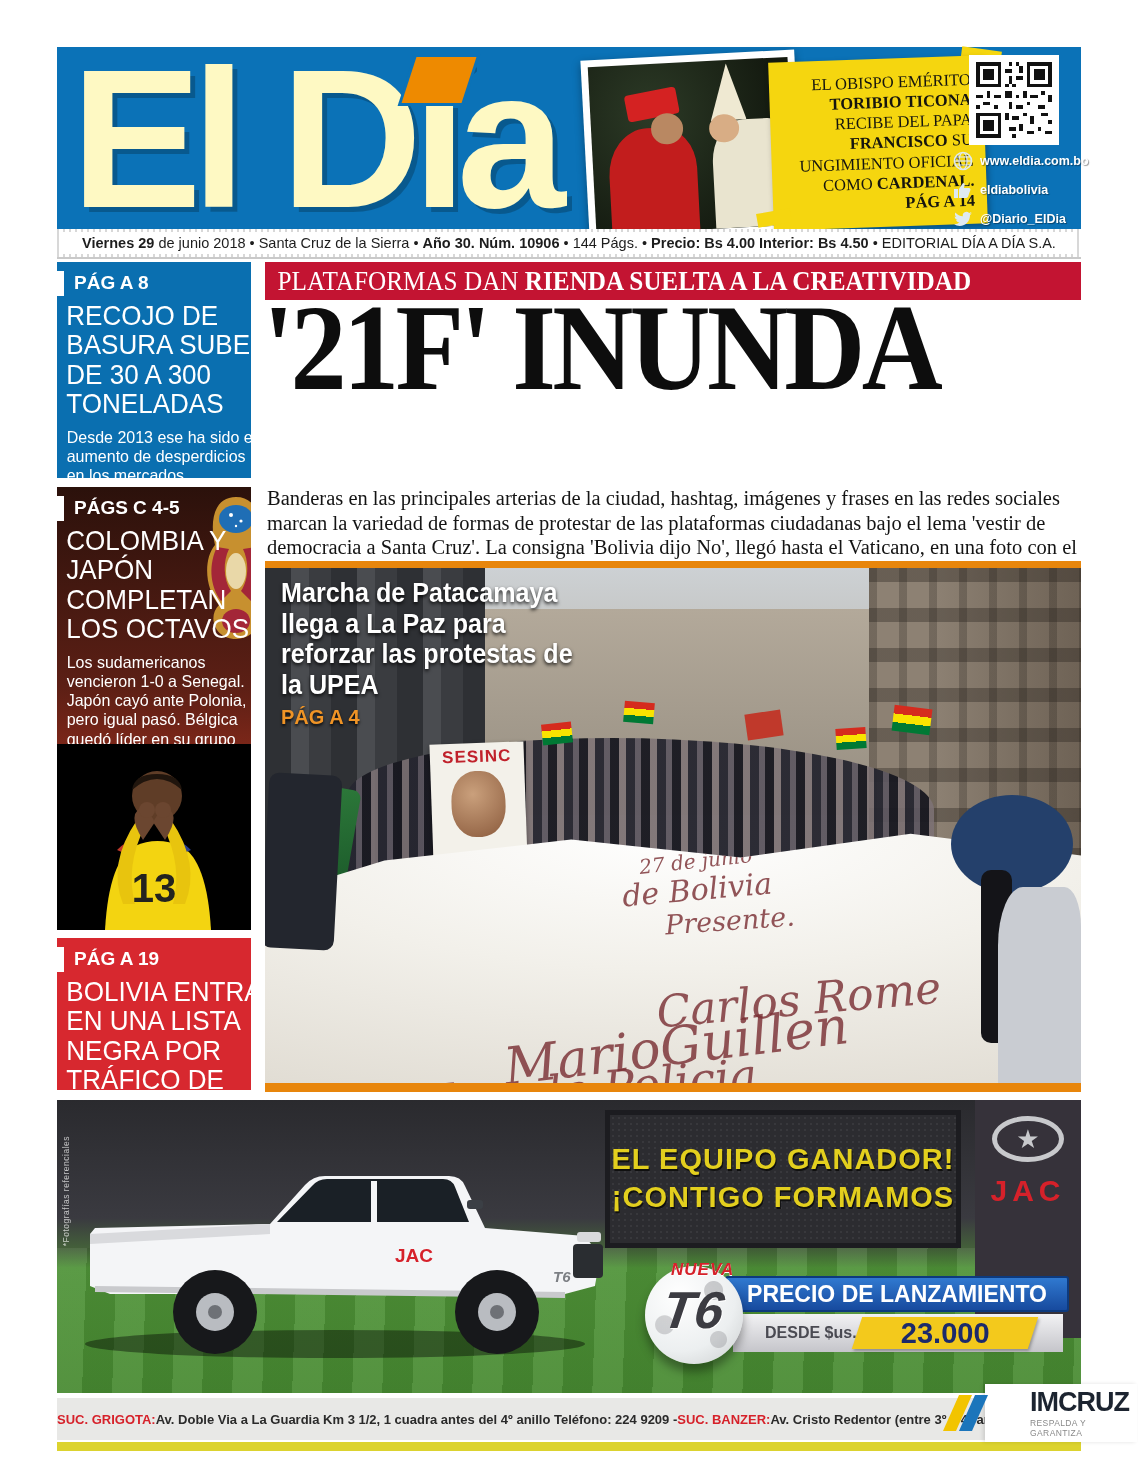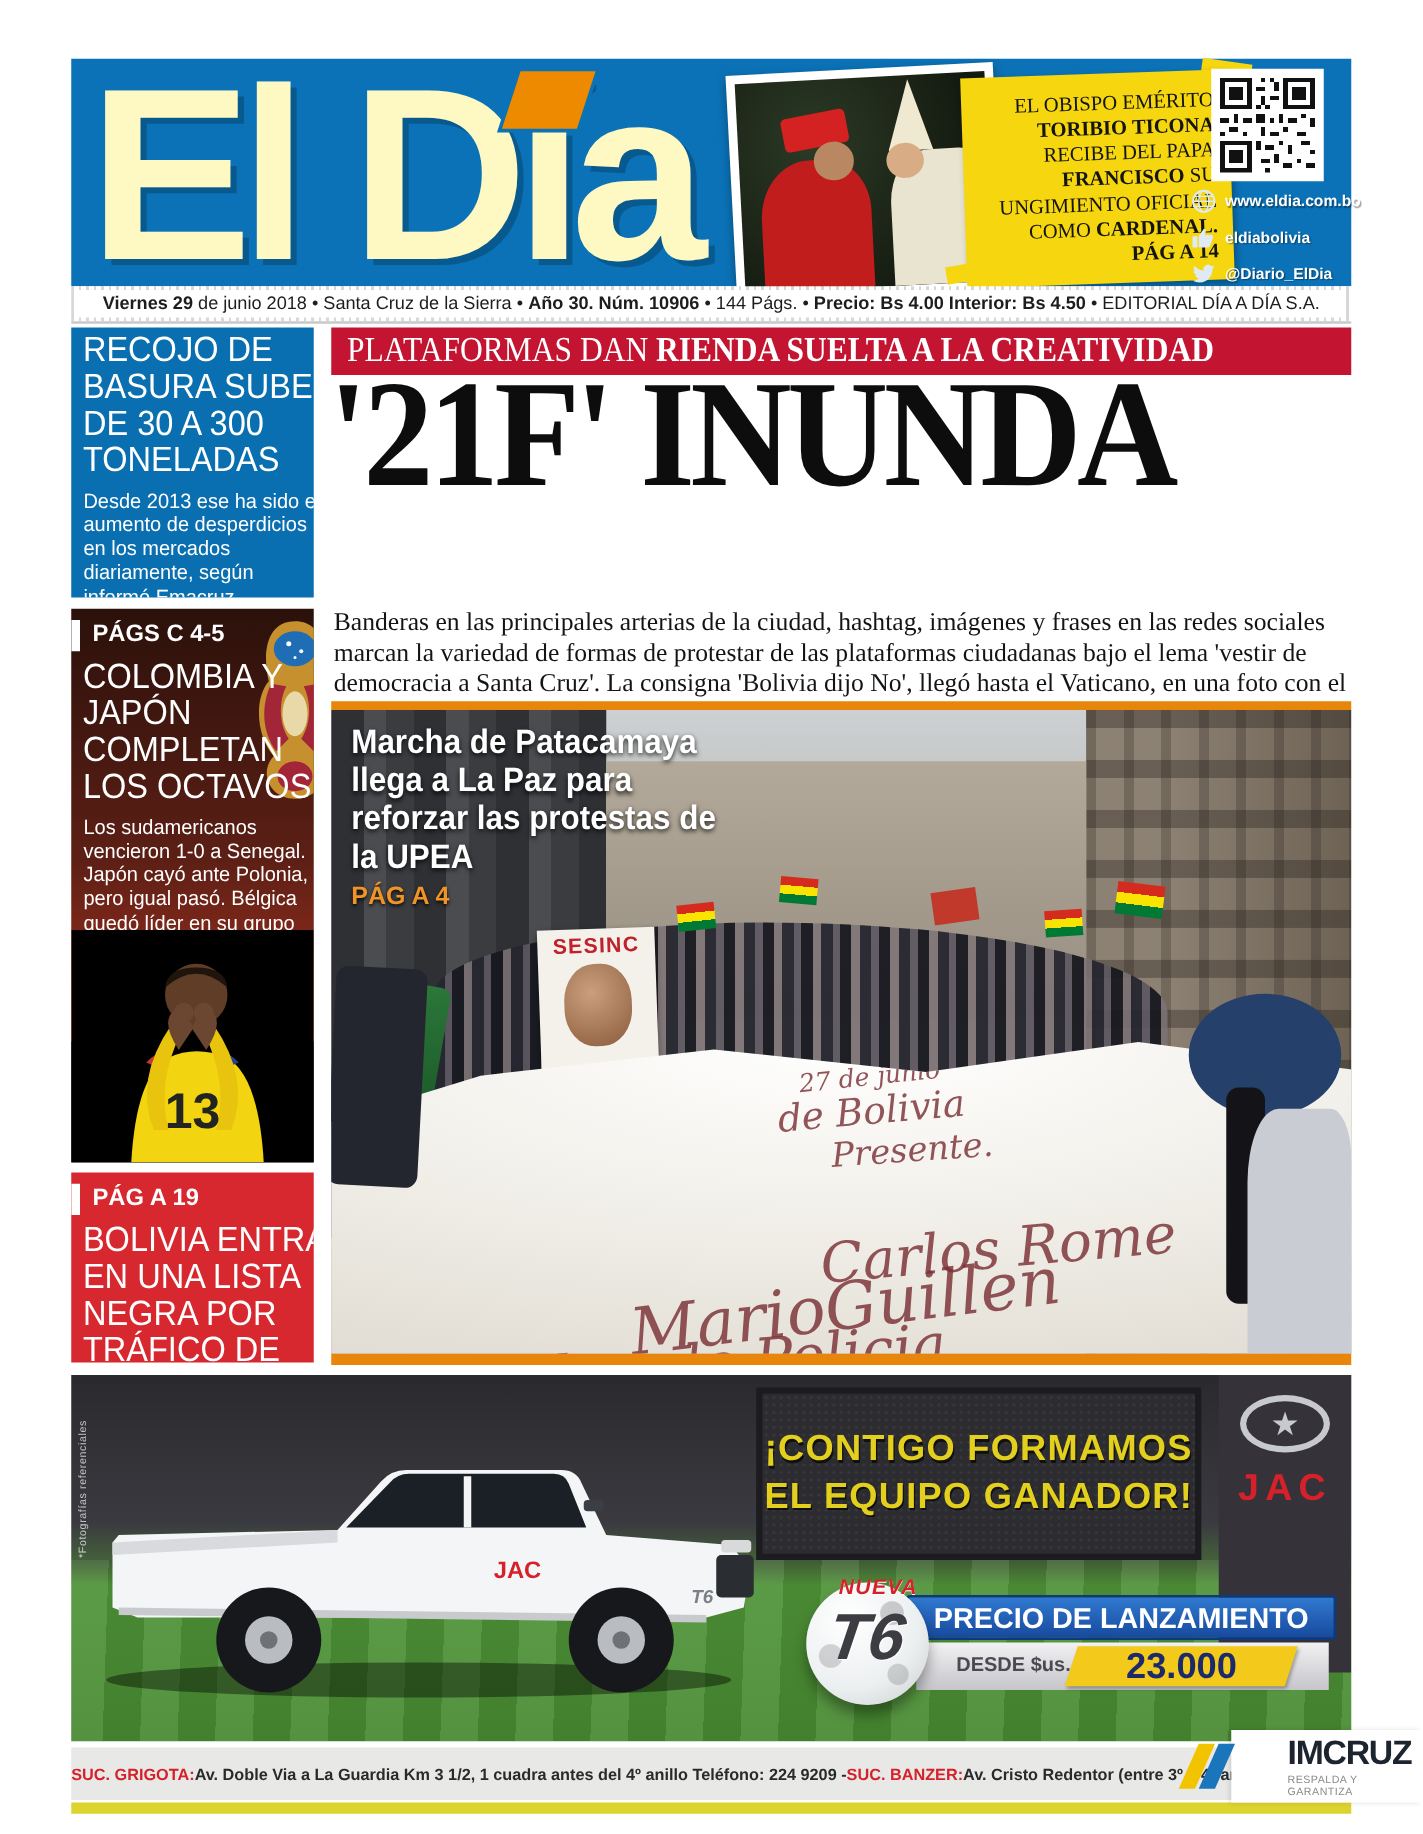--- a/index.html
+++ b/index.html
@@ -271,20 +271,21 @@
     </div>
   </div>
 
   <div class="datebar">
     <div class="datebar-inner">
       <span class="b">Viernes 29 </span><span>de junio 2018 • Santa Cruz de la Sierra •  </span><span class="b">Año 30. Núm. 10906 </span><span>• 144 Págs. • </span><span class="b">Precio: Bs 4.00 Interior: Bs 4.50 </span><span>• EDITORIAL DÍA A DÍA S.A.</span>
     </div>
   </div>
 
   <div class="sbox box1">
+    <div class="tag">PÁG A 8</div>
     <div class="sbox-title">RECOJO DE BASURA SUBE DE 30 A 300 TONELADAS</div>
     <div class="sbox-body">Desde 2013 ese ha sido el aumento de desperdicios en los mercados diariamente, según informó Emacruz.</div>
   </div>
 
   <div class="sbox box2">
     <div class="wc-emblem">
       <svg width="58" height="150" viewBox="0 0 58 150">
         <path d="M29,4 C50,4 56,26 50,52 C62,66 60,96 46,112 C58,124 50,146 29,146 C8,146 0,124 12,112 C-2,96 -4,66 8,52 C2,26 8,4 29,4 Z" fill="#c7902f"></path>
         <ellipse cx="29" cy="26" rx="17" ry="14" fill="#1f6eb5"></ellipse>
         <circle cx="24" cy="22" r="2" fill="#fff"></circle>
@@ -375,22 +376,22 @@
         <div class="caption-text">Marcha de Patacamaya llega a La Paz para reforzar las protestas de la UPEA</div>
         <div class="caption-ref">PÁG A 4</div>
       </div>
     </div>
     <div class="photo-bottom"></div>
   </div>
 
   <div class="ad">
     <div class="grass"></div>
     <div class="billboard">
+      <div class="bb-line">EL EQUIPO GANADOR!</div>
       <div class="bb-line">¡CONTIGO FORMAMOS</div>
-      <div class="bb-line">EL EQUIPO GANADOR!</div>
     </div>
     <div class="jacpanel">
       <div class="jac-oval"></div>
       <div class="jac-name">JAC</div>
     </div>
     <svg class="abs" style="left:8px;top:16px;" width="545" height="250" viewBox="0 0 545 250">
       <ellipse cx="270" cy="228" rx="250" ry="14" fill="rgba(0,0,0,.4)"></ellipse>
       <path d="M25,118 L25,170 L45,178 L500,178 L530,170 L535,140 L520,120 L420,112
                L400,70 q-4,-10 -16,-10 L260,60 q-12,0 -20,9 L205,108 L30,112 Z" fill="#f4f5f7"></path>
       <path d="M25,118 L205,108 L205,118 L25,128 Z" fill="#d9dadd"></path>

